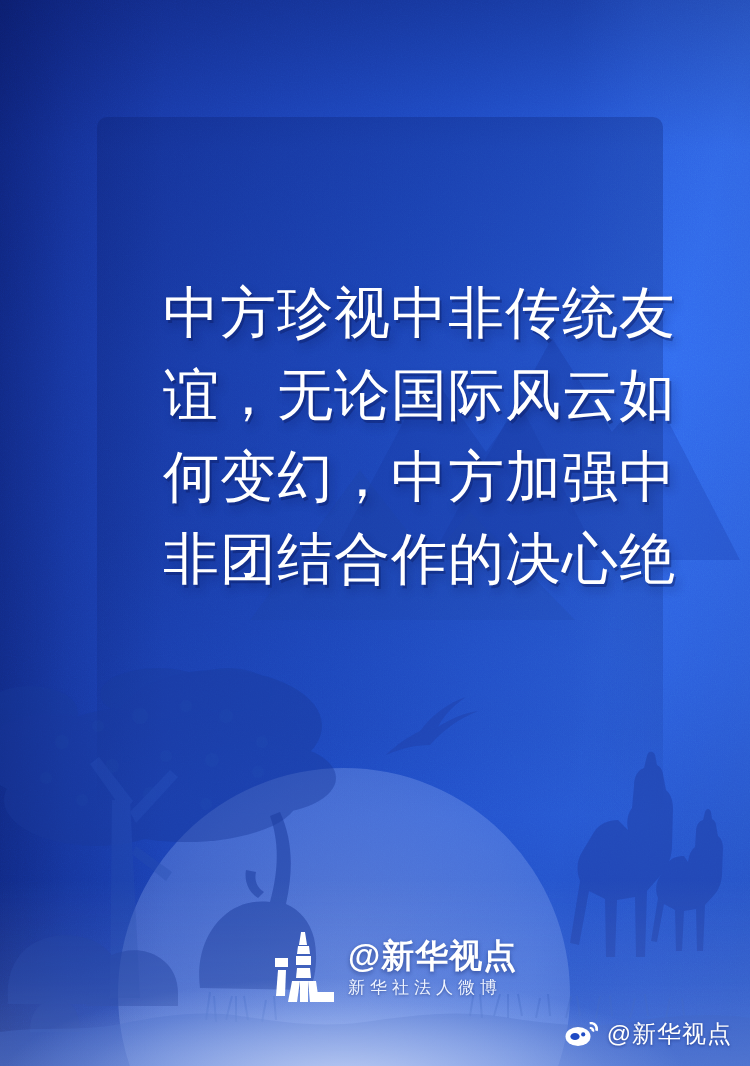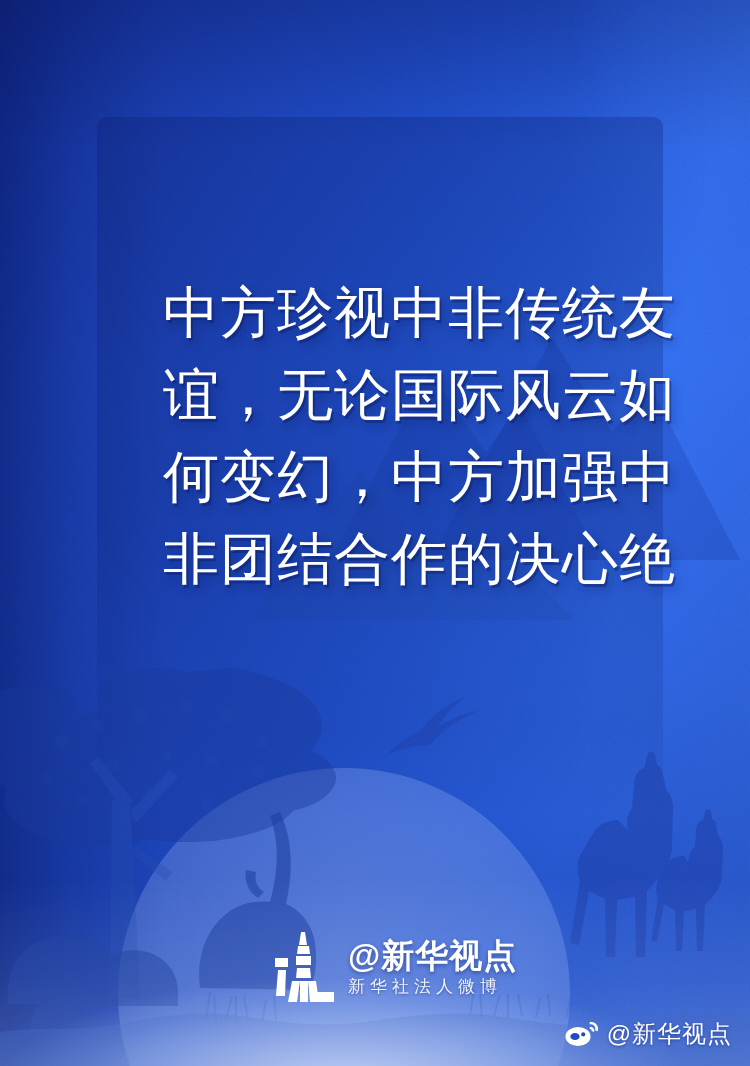--- a/index.html
+++ b/index.html
@@ -153,21 +153,21 @@
     font-weight: 700;
     letter-spacing: 1px;
     font-family: "Liberation Sans", sans-serif;
     text-shadow: 0 2px 4px rgba(8,22,80,0.45);
   }
   #brand-sub {
     margin-top: 7px;
     color: #eef3ff;
     font-size: 17px;
     letter-spacing: 5px;
-    font-family: Liberation Mono, monospace;
+    font-family: Liberation Serif, serif;
     text-shadow: 0 1px 3px rgba(8,22,80,0.45);
   }
 
   
   #watermark {
     position: absolute;
     right: 18px;
     bottom: 16px;
     display: flex;
     align-items: center;

